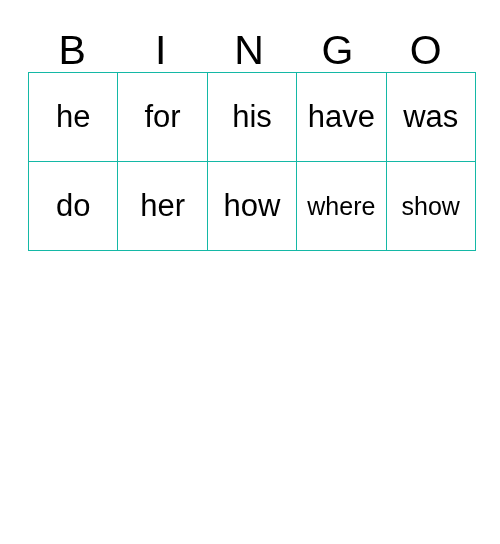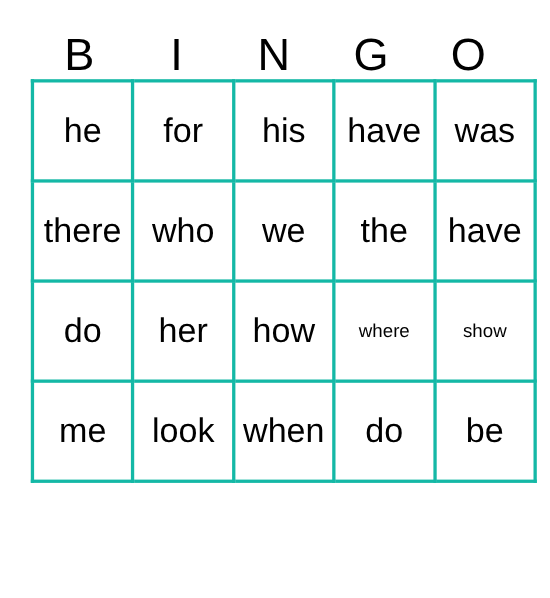--- a/index.html
+++ b/index.html
@@ -49,37 +49,37 @@
     border-collapse: collapse;
     border: 1px solid #808080;
   }
   .grid-row {
     display: table-row;
   }
   .grid-cell {
     display: table-cell;
     width: 88.4px;
     height: 88px;
-    border: 3px solid #14b8a6;
+    border: 1px solid #14b8a6;
     text-align: center;
     vertical-align: middle;
     padding: 0;
     overflow: hidden;
     white-space: nowrap;
   }
   .cell-text {
     display: block;
     font-size: 31px;
     line-height: 34px;
     font-weight: 400;
     color: #000000;
   }
   
   .cell-text.fit-small {
-    font-size: 17px;
+    font-size: 25px;
     line-height: 28px;
   }
 </style>
 </head>
 <body>
 
 <div id="bingo-card">
 
   <div id="header-row">
     <div class="header-cell">B</div>
@@ -102,69 +102,35 @@
           <span class="cell-text">his</span>
         </div>
       <div class="grid-cell">
           <span class="cell-text">have</span>
         </div>
       <div class="grid-cell">
           <span class="cell-text">was</span>
         </div>
     </div>
 
-    <div class="grid-row">
-      <div class="grid-cell">
-          <span class="cell-text">there</span>
-        </div>
-      <div class="grid-cell">
-          <span class="cell-text">who</span>
-        </div>
-      <div class="grid-cell">
-          <span class="cell-text">we</span>
-        </div>
-      <div class="grid-cell">
-          <span class="cell-text">the</span>
-        </div>
-      <div class="grid-cell">
-          <span class="cell-text">have</span>
-        </div>
-    </div>
 
     <div class="grid-row">
       <div class="grid-cell">
           <span class="cell-text">do</span>
         </div>
       <div class="grid-cell">
           <span class="cell-text">her</span>
         </div>
       <div class="grid-cell">
           <span class="cell-text">how</span>
         </div>
       <div class="grid-cell">
           <span class="cell-text fit-small">where</span>
         </div>
       <div class="grid-cell">
           <span class="cell-text fit-small">show</span>
         </div>
     </div>
 
-    <div class="grid-row">
-      <div class="grid-cell">
-          <span class="cell-text">me</span>
-        </div>
-      <div class="grid-cell">
-          <span class="cell-text">look</span>
-        </div>
-      <div class="grid-cell">
-          <span class="cell-text">when</span>
-        </div>
-      <div class="grid-cell">
-          <span class="cell-text">do</span>
-        </div>
-      <div class="grid-cell">
-          <span class="cell-text">be</span>
-        </div>
-    </div>
 
 
   </div>
 </div>
 
 </body></html>

